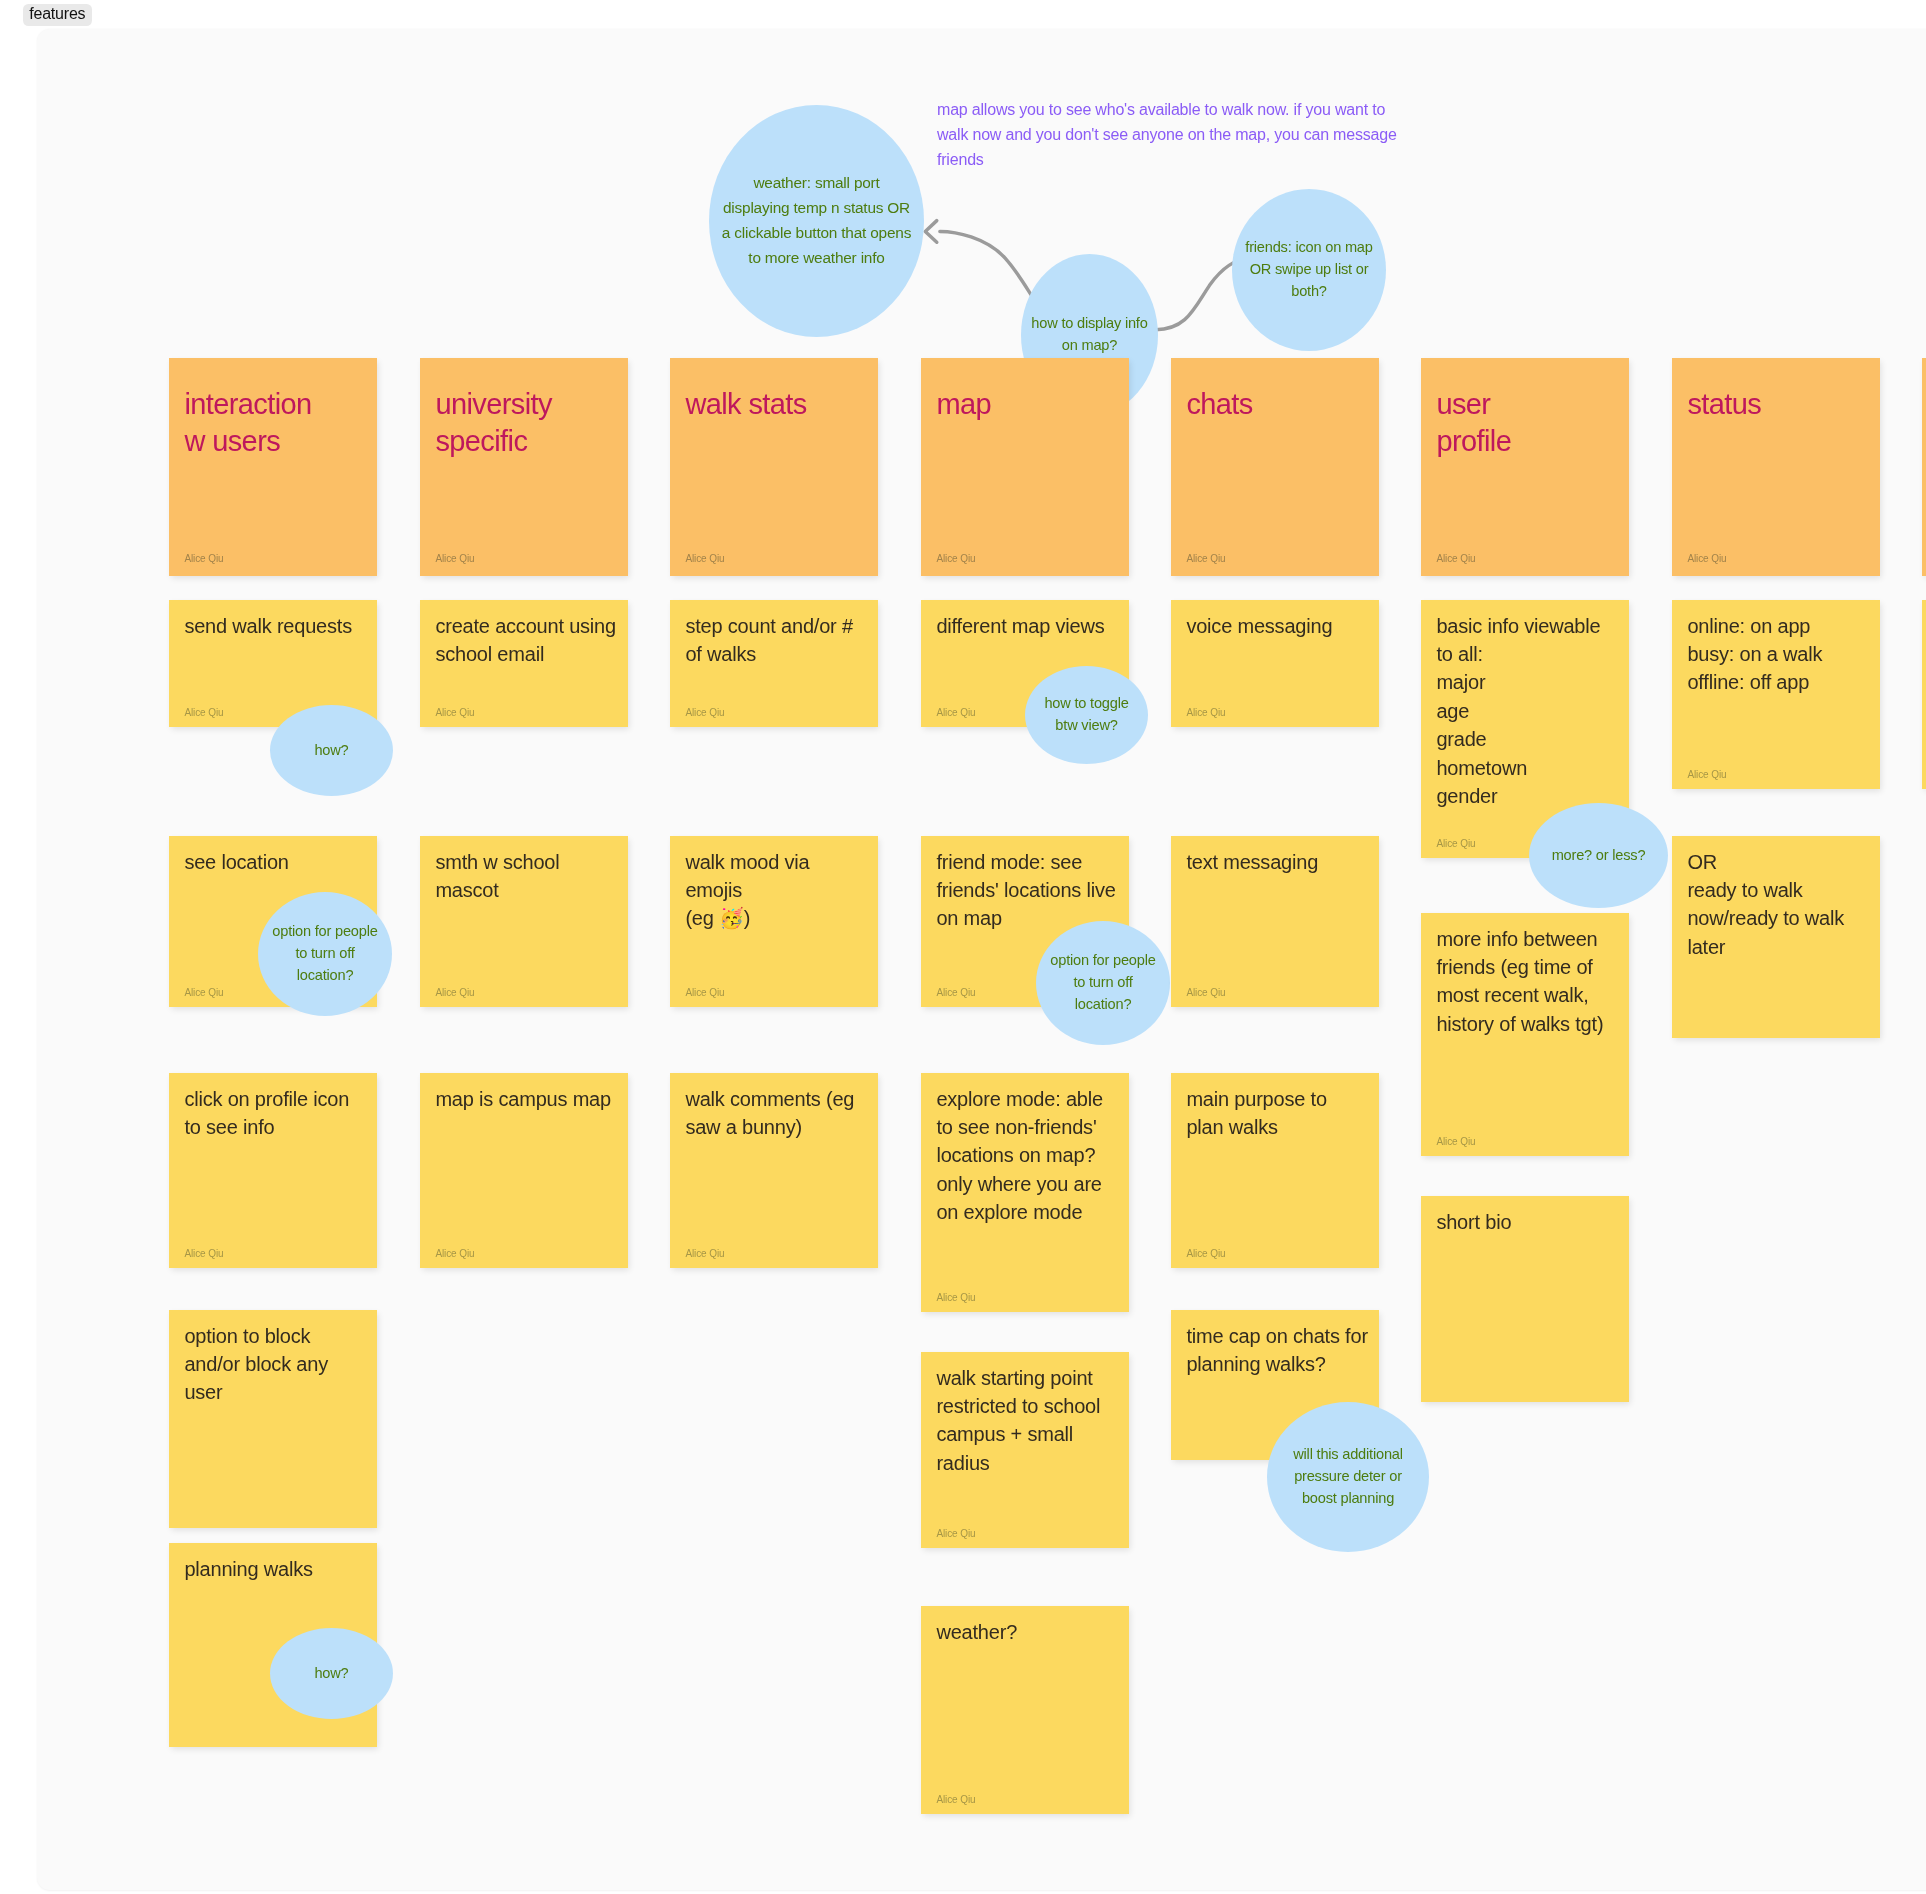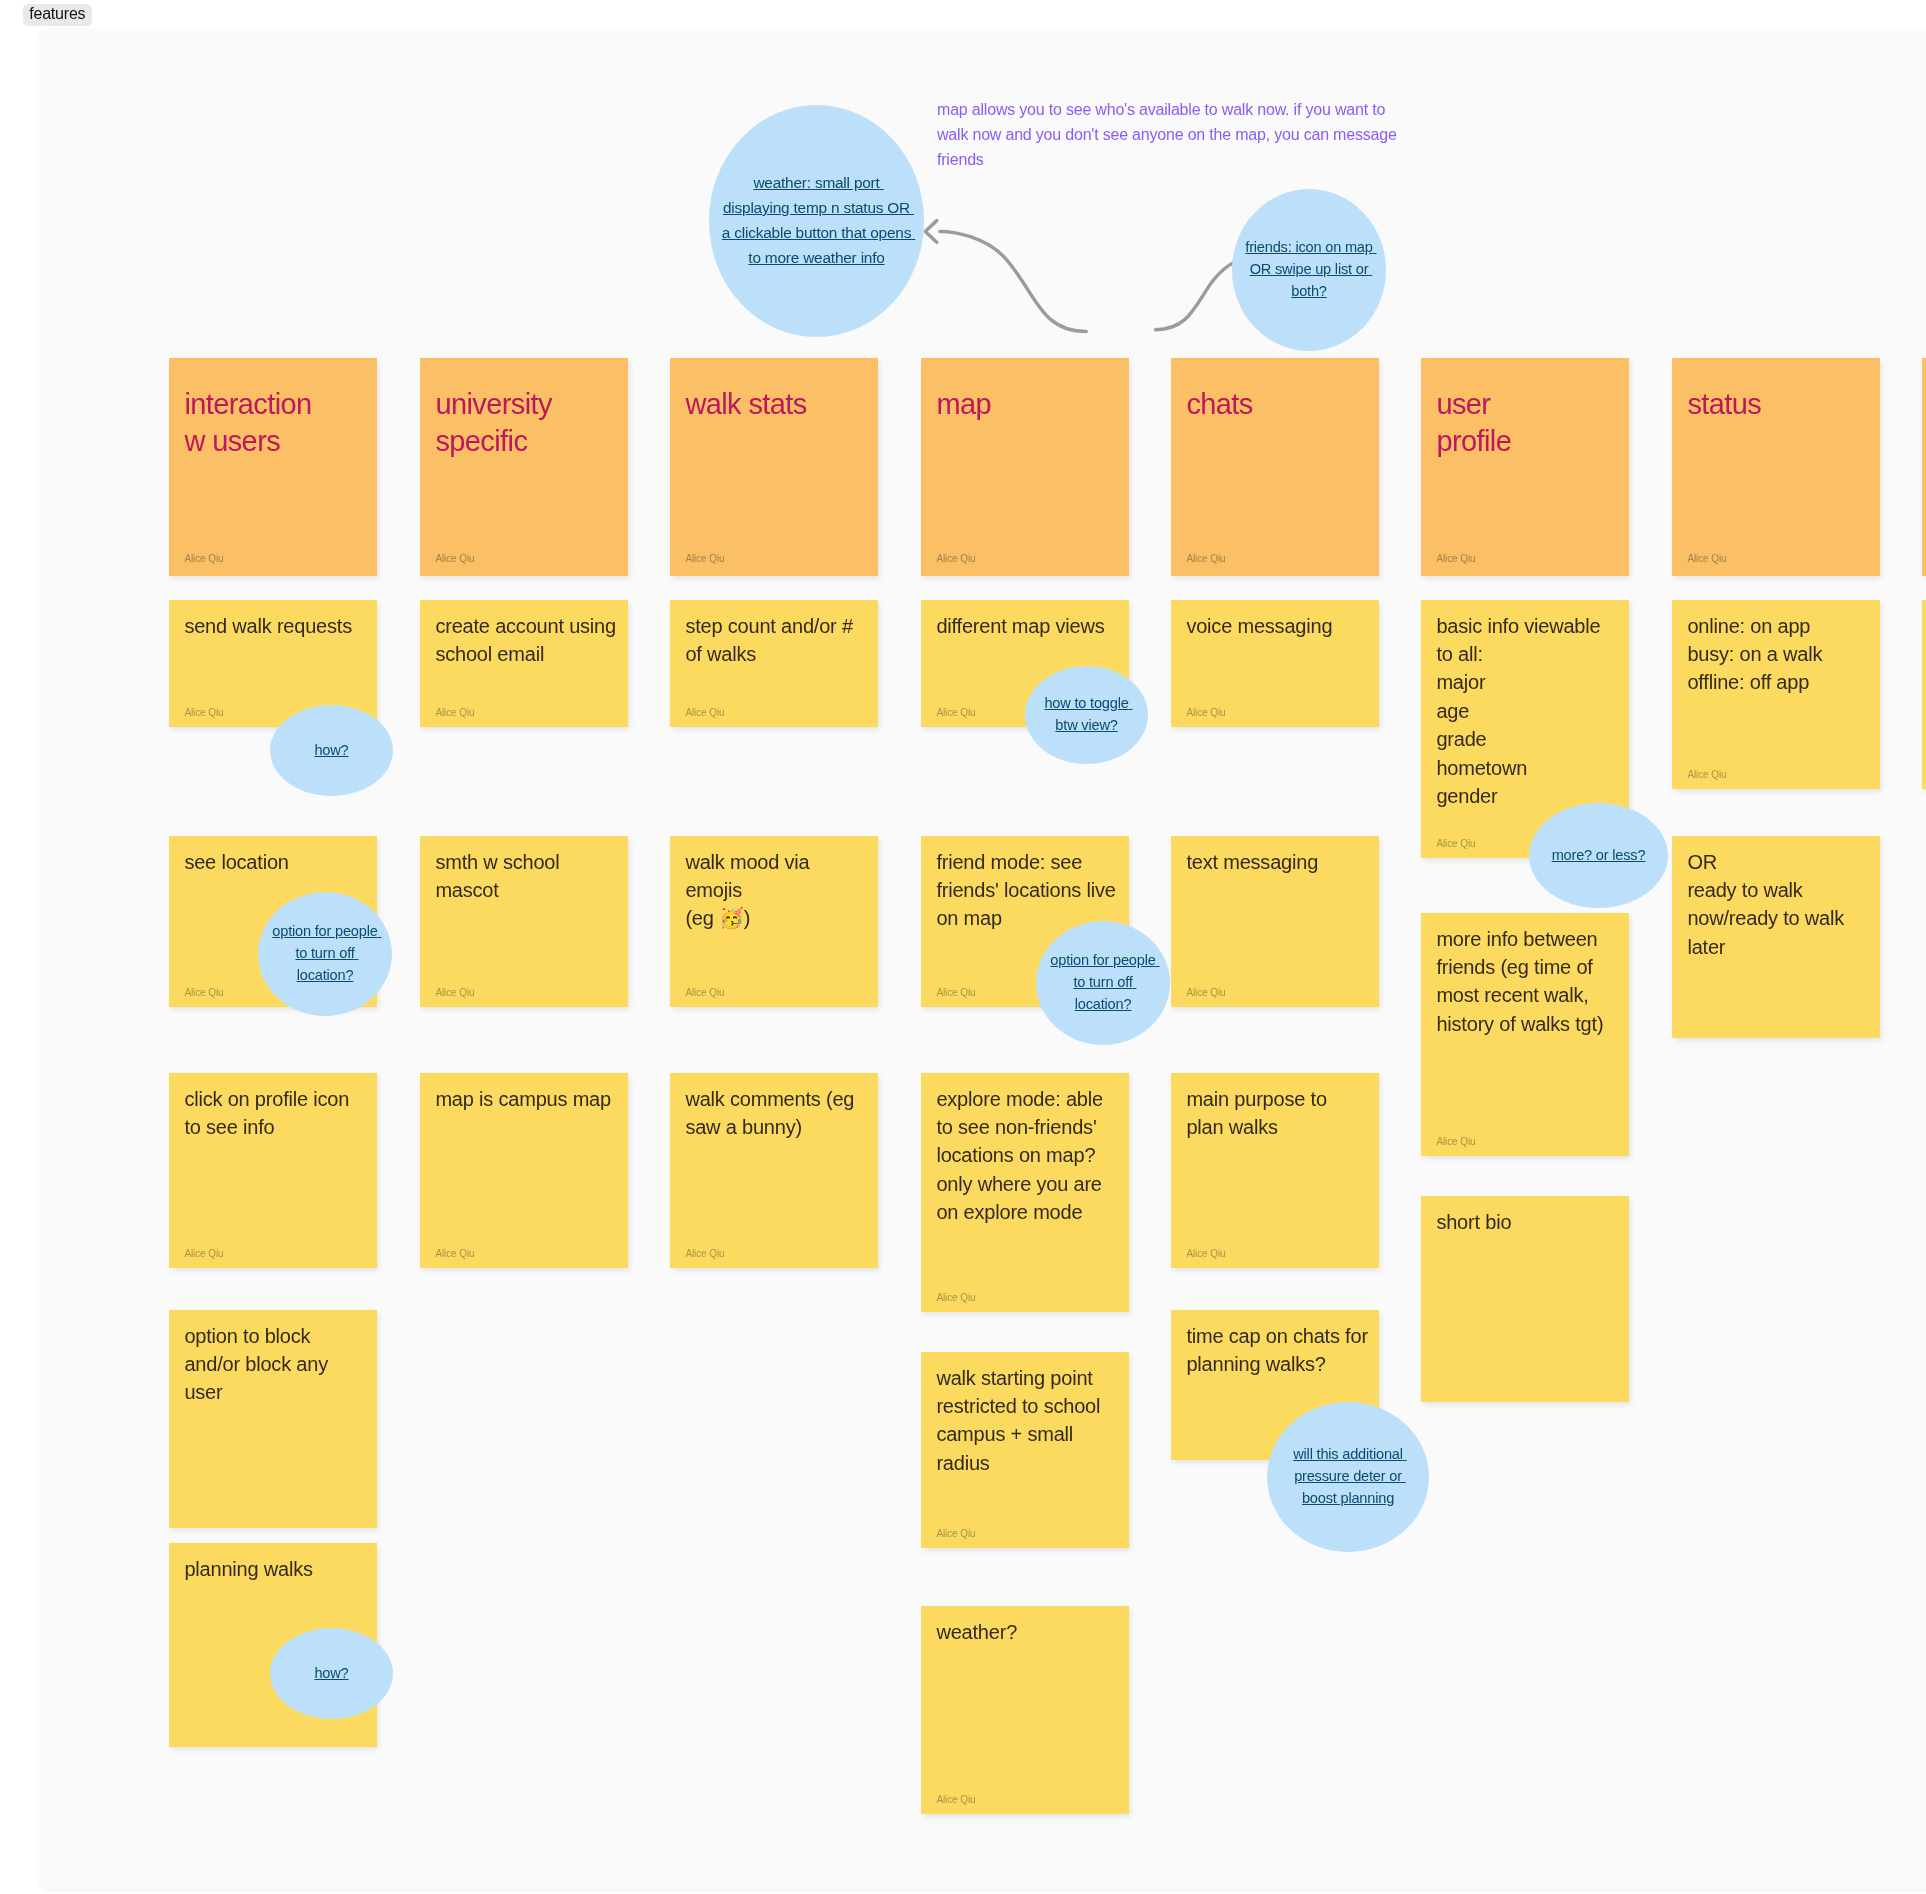--- a/index.html
+++ b/index.html
@@ -82,27 +82,26 @@
     background: #bce0fa;
     border-radius: 50%;
     display: flex;
     align-items: center;
     justify-content: center;
     text-align: center;
     box-sizing: border-box;
   }
   .bubble span {
     display: block;
-    color: #0c4a6e;
+    color: #4d7c0f;
     font-size: 14.6px;
     line-height: 1.5;
     letter-spacing: -0.2px;
     padding: 0 10px;
     white-space: pre-wrap;
-    text-decoration: underline;
   }
   .bubble.big span { font-size: 15.4px; line-height: 1.62; }
 
   
   .freetext {
     position: absolute;
     color: #8b5cf6;
     font-size: 16px;
     line-height: 1.56;
     letter-spacing: -0.2px;
@@ -128,20 +127,23 @@
     <path d="M 2820 860 C 2700 860 2690 760 2610 670 C 2560 615 2480 600 2440 600" fill="none" stroke="#9b9b9b" stroke-width="9" stroke-linecap="round"></path>
     <path d="M 2432 572 L 2402 600 L 2432 628" fill="none" stroke="#9b9b9b" stroke-width="9" stroke-linecap="round" stroke-linejoin="round"></path>
     <path d="M 3000 855 C 3080 855 3100 800 3140 740 C 3175 690 3210 670 3250 668" fill="none" stroke="#9b9b9b" stroke-width="9" stroke-linecap="round"></path>
     <path d="M 3222 642 L 3256 668 L 3224 696" fill="none" stroke="#9b9b9b" stroke-width="9" stroke-linecap="round" stroke-linejoin="round"></path>
   </svg>
 
   <div class="freetext" style="left:937px; top:98px; width:482px;">map allows you to see who's available to walk now. if you want to walk now and you don't see anyone on the map, you can message friends</div>
 
   <div class="bubble big" style="left:709px; top:105px; width:215px; height:232px;">
     <span>weather: small port displaying temp n status OR a clickable button that opens to more weather info</span>
+  </div>
+  <div class="bubble" style="left:1021px; top:254px; width:137px; height:162px;">
+    <span>how to display info on map?</span>
   </div>
   <div class="bubble" style="left:1232px; top:189px; width:154px; height:162px;">
     <span>friends: icon on map OR swipe up list or both?</span>
   </div>
 
   <div class="note header" style="left:169px; top:358px; width:208px; height:218px;">
     <div class="body">interaction
 w users</div>
     <div class="author">Alice Qiu</div>
   </div>

